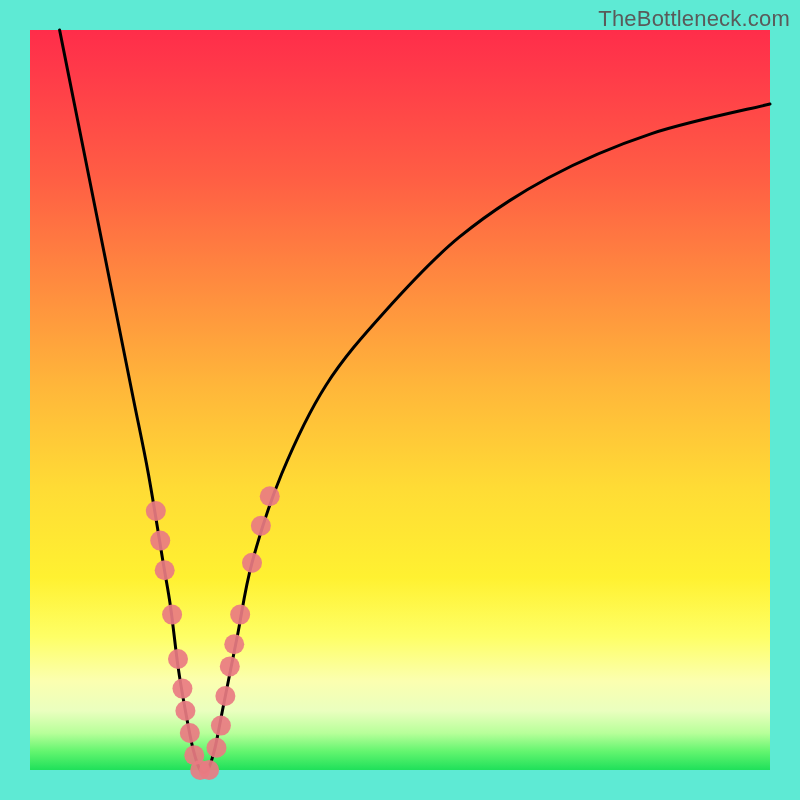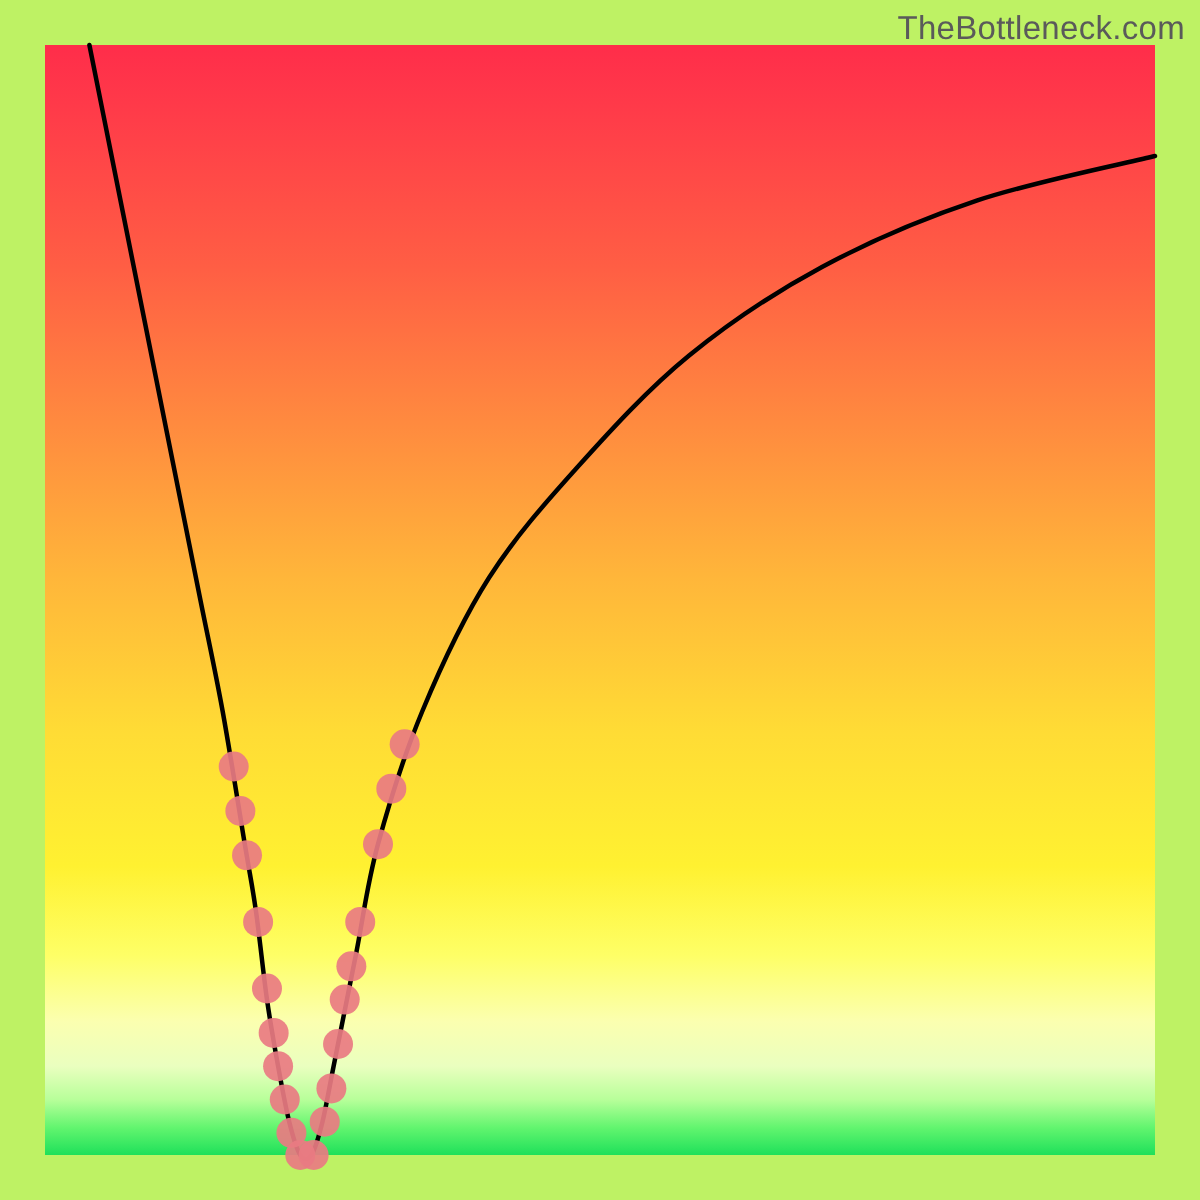--- a/index.html
+++ b/index.html
@@ -10,21 +10,21 @@
     overflow: hidden;
     background: #000;
     font-family: Arial, Helvetica, sans-serif;
   }
   .frame {
     position: absolute;
     left: 0;
     top: 0;
     width: 800px;
     height: 800px;
-    background: #bef264;
+    background: #5eead4;
   }
   .plot-area {
     position: absolute;
     left: 30px;
     top: 30px;
     width: 740px;
     height: 740px;
     
     background: linear-gradient(to bottom,
       #ff2d4a 0%,

